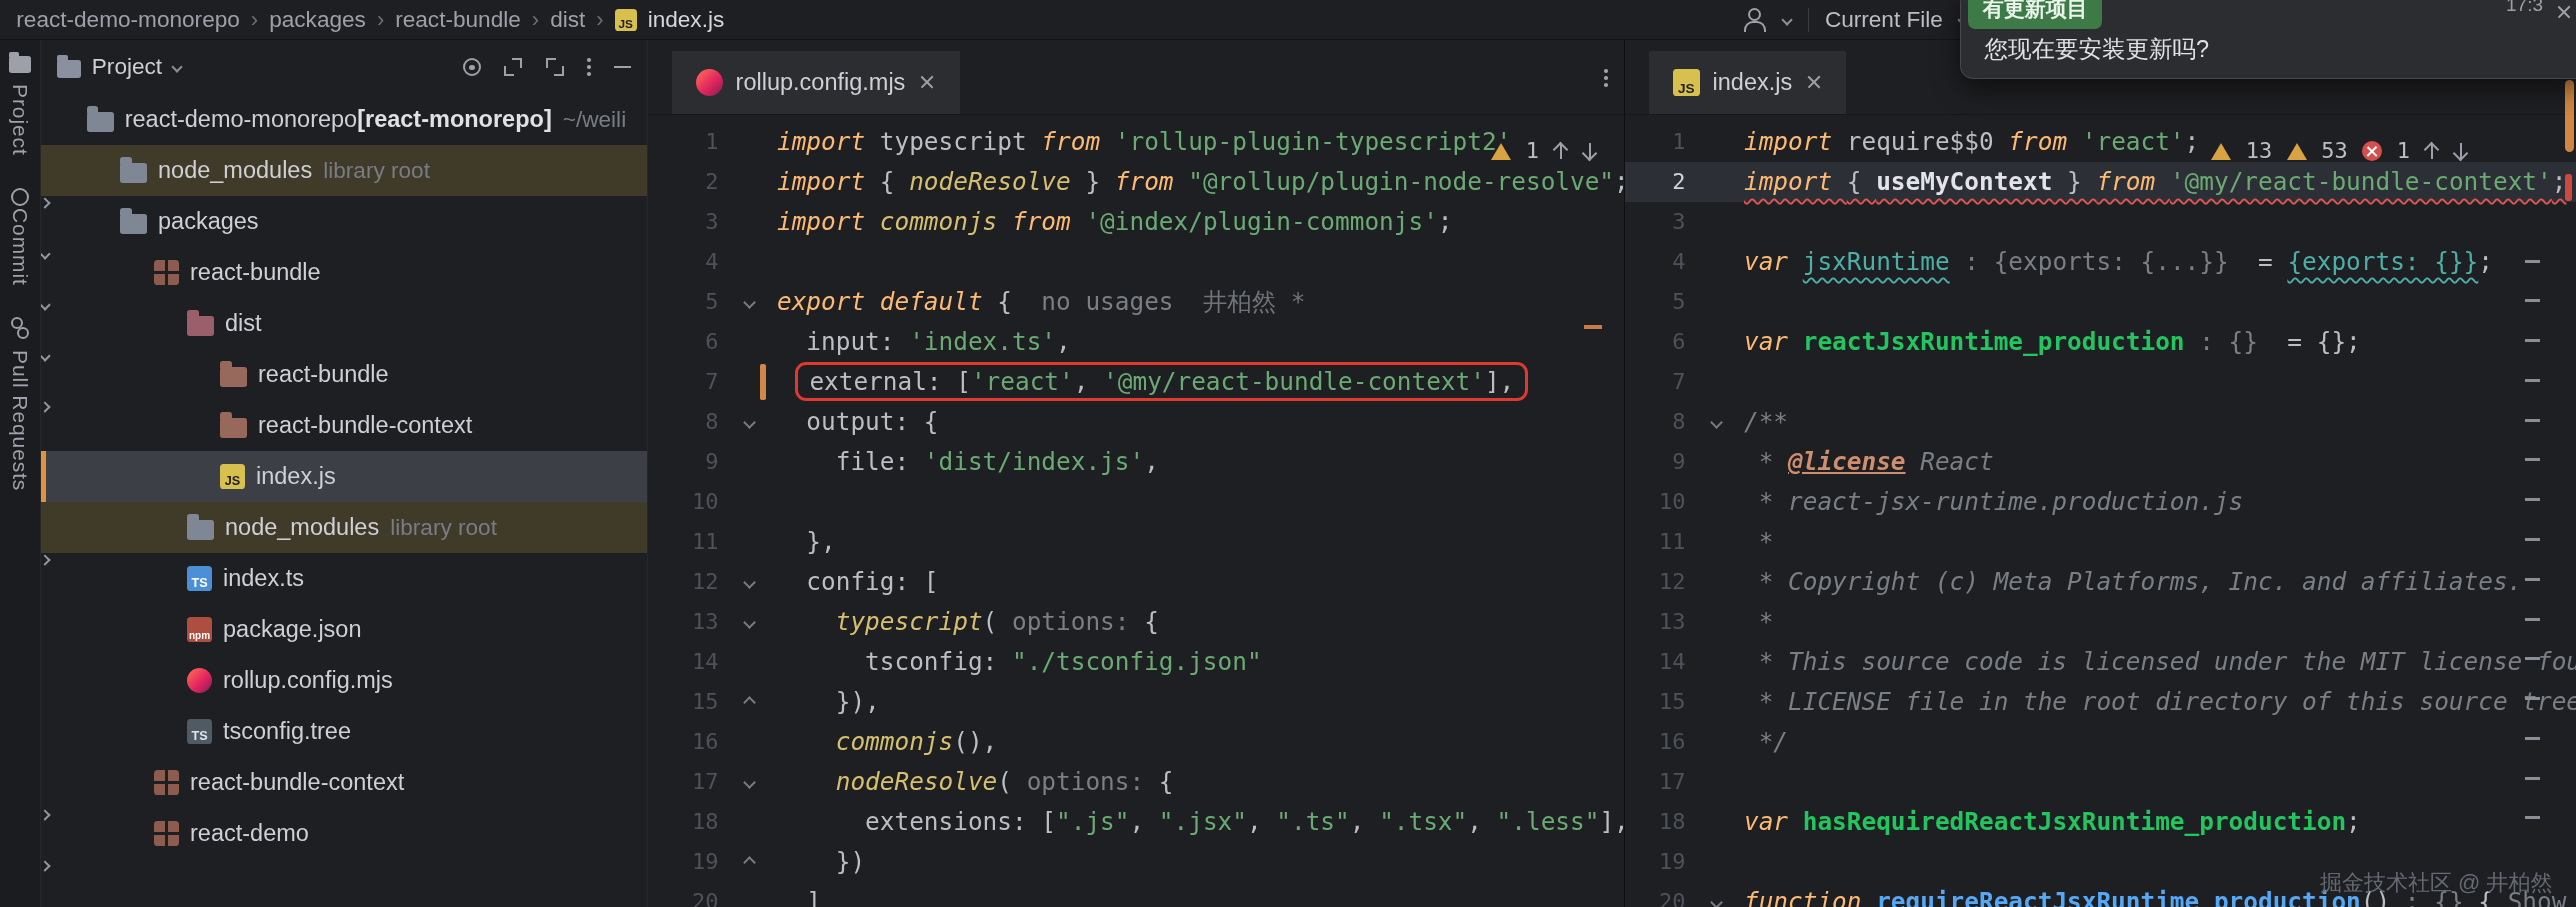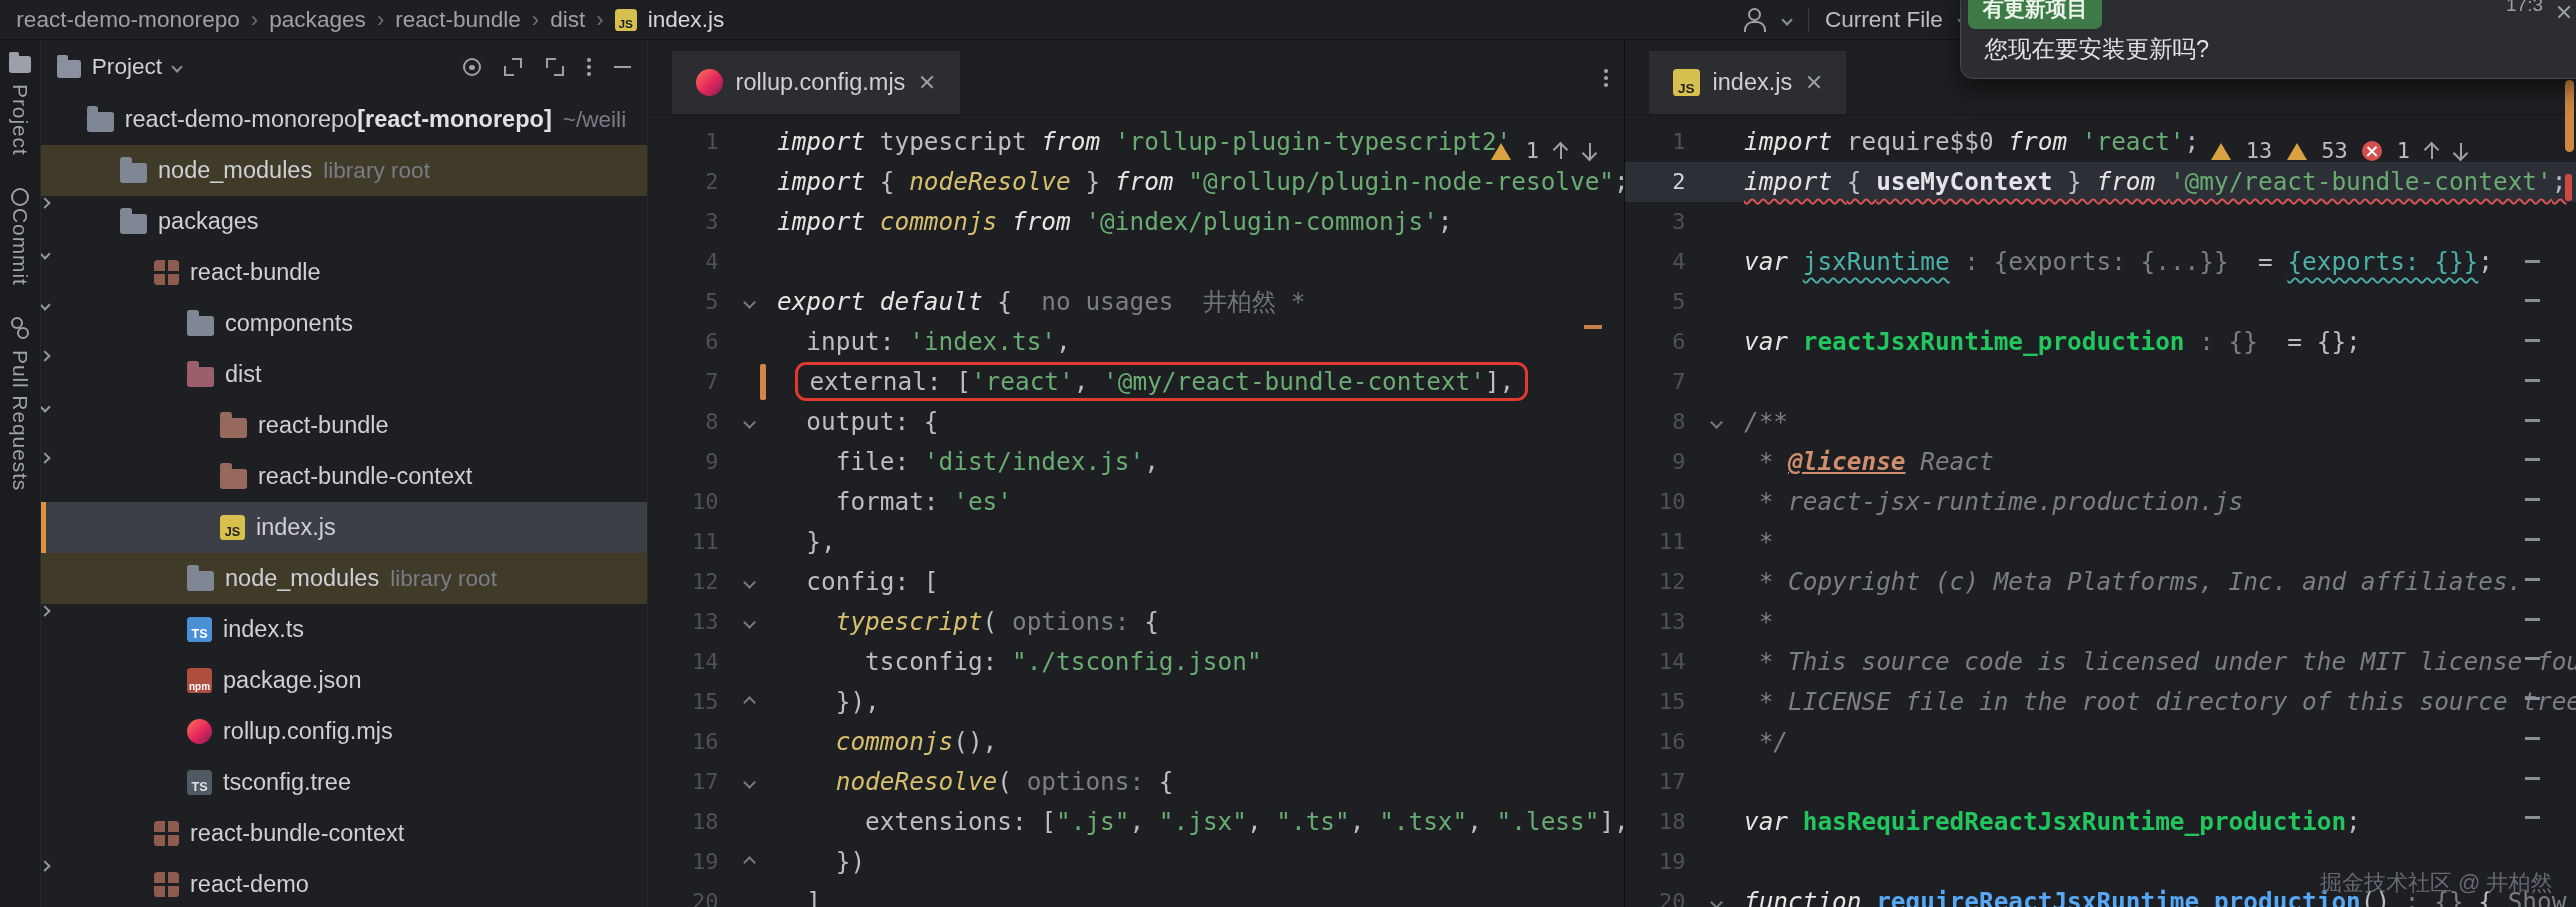--- a/index.html
+++ b/index.html
@@ -112,21 +112,21 @@
     font-family:"DejaVu Sans Mono", monospace; font-size:24.4px; line-height:40px; }
   .crow { display:flex; height:40px; position:relative; white-space:pre; }
   .crow.cur { background:#2c2f35; }
   .gut { flex:none; display:flex; position:relative; }
   .lnum { flex:1; text-align:right; padding-right:14.5px; color:#4d515a; font-size:22px; }
   .crow.cur .lnum { color:#d1d4dc; }
   .fslot { width:33px; display:flex; align-items:center; justify-content:center; }
   .gmark { position:absolute; right:0px; top:1.8px; bottom:1.8px; width:6.3px; background:#d3864a; border-radius:1.8px; }
   .ctext { padding-left:11px; white-space:pre; }
 
-  .tk-kw { color:#e5e5e5; font-style:italic; }
+  .tk-kw { color:#fdba74; font-style:italic; }
   .tk-pl { color:#bcbec4; }
   .tk-st { color:#6aab73; }
   .tk-fn { color:#d6bf6f; font-style:italic; }
   .tk-in { color:#7a7e85; }
   .tk-cm { color:#7a7e85; font-style:italic; }
   .tk-tag { color:#cf8e6d; font-style:italic; font-weight:700; text-decoration:underline; }
   .tk-au { color:#6f737a; }
   .tk-vb { color:#22c55e; font-weight:600; text-decoration:underline wavy #5f6era; text-decoration-color:#636871; text-underline-offset:7.2px; text-decoration-thickness:1.8px; }
   .tk-gl { color:#4db0a8; text-decoration:underline wavy #4db0a8; text-underline-offset:7.2px; text-decoration-thickness:1.8px; }
   .tk-fd { color:#56a8f5; font-weight:600; }
@@ -247,27 +247,20 @@
         </div>
         <div class="trow" style="padding-left: 80px;">
           <span class="chevslot">
             <span class="cv small tree down"></span>
           </span>
           <span class="tic ic-module"></span>
           <span class="tlabel">react-bundle</span>
         </div>
         <div class="trow" style="padding-left: 113px;">
           <span class="chevslot">
-            <span class="cv small tree right"></span>
-          </span>
-          <span class="tic fsh ic-folder"></span>
-          <span class="tlabel">components</span>
-        </div>
-        <div class="trow" style="padding-left: 113px;">
-          <span class="chevslot">
             <span class="cv small tree down"></span>
           </span>
           <span class="tic fsh ic-folder-dist"></span>
           <span class="tlabel">dist</span>
         </div>
         <div class="trow" style="padding-left: 146px;">
           <span class="chevslot">
             <span class="cv small tree right"></span>
           </span>
           <span class="tic fsh ic-folder-pkg"></span>
@@ -355,21 +348,21 @@
         <div class="lmark-orange"></div>
       <div class="crow"><div class="gut" style="width: 118px;"><span class="lnum">1</span><span class="fslot"></span></div><div class="ctext"><span class="tk-kw">import </span><span class="tk-pl">typescript </span><span class="tk-kw">from </span><span class="tk-st">'rollup-plugin-typescript2'</span></div></div>
           <div class="crow"><div class="gut" style="width: 118px;"><span class="lnum">2</span><span class="fslot"></span></div><div class="ctext"><span class="tk-kw">import </span><span class="tk-pl">{ </span><span class="tk-fn">nodeResolve</span><span class="tk-pl"> } </span><span class="tk-kw">from </span><span class="tk-st">"@rollup/plugin-node-resolve"</span><span class="tk-pl">;</span></div></div>
           <div class="crow"><div class="gut" style="width: 118px;"><span class="lnum">3</span><span class="fslot"></span></div><div class="ctext"><span class="tk-kw">import </span><span class="tk-fn">commonjs </span><span class="tk-kw">from </span><span class="tk-st">'@index/plugin-commonjs'</span><span class="tk-pl">;</span></div></div>
           <div class="crow"><div class="gut" style="width: 118px;"><span class="lnum">4</span><span class="fslot"></span></div><div class="ctext"></div></div>
           <div class="crow"><div class="gut" style="width: 118px;"><span class="lnum">5</span><span class="fslot"><span class="cv fold down"></span></span></div><div class="ctext"><span class="tk-kw">export default </span><span class="tk-pl">{  </span><span class="tk-in">no usages</span><span class="tk-au">  井柏然 *</span></div></div>
           <div class="crow"><div class="gut" style="width: 118px;"><span class="lnum">6</span><span class="fslot"></span></div><div class="ctext"><span class="tk-pl">  input: </span><span class="tk-st">'index.ts'</span><span class="tk-pl">,</span></div></div>
           <div class="crow"><div class="gut" style="width: 118px;"><span class="lnum">7</span><span class="fslot"></span><span class="gmark"></span></div><div class="ctext"><span class="tk-pl">  </span><span class="red-box"><span class="tk-pl">external: [</span><span class="tk-st">'react'</span><span class="tk-pl">, </span><span class="tk-st">'@my/react-bundle-context'</span><span class="tk-pl">],</span></span></div></div>
           <div class="crow"><div class="gut" style="width: 118px;"><span class="lnum">8</span><span class="fslot"><span class="cv fold down"></span></span></div><div class="ctext"><span class="tk-pl">  output: {</span></div></div>
           <div class="crow"><div class="gut" style="width: 118px;"><span class="lnum">9</span><span class="fslot"></span></div><div class="ctext"><span class="tk-pl">    file: </span><span class="tk-st">'dist/index.js'</span><span class="tk-pl">,</span></div></div>
-          <div class="crow"><div class="gut" style="width: 118px;"><span class="lnum">10</span><span class="fslot"></span></div><div class="ctext"><span class="tk-pl">    format: </span><span class="tk-st">'es'</span></div></div>
+          <div class="crow"><div class="gut" style="width: 118px;"><span class="lnum">10</span><span class="fslot"></span></div></div>
           <div class="crow"><div class="gut" style="width: 118px;"><span class="lnum">11</span><span class="fslot"></span></div><div class="ctext"><span class="tk-pl">  },</span></div></div>
           <div class="crow"><div class="gut" style="width: 118px;"><span class="lnum">12</span><span class="fslot"><span class="cv fold down"></span></span></div><div class="ctext"><span class="tk-pl">  config: [</span></div></div>
           <div class="crow"><div class="gut" style="width: 118px;"><span class="lnum">13</span><span class="fslot"><span class="cv fold down"></span></span></div><div class="ctext"><span class="tk-pl">    </span><span class="tk-fn">typescript</span><span class="tk-pl">(</span><span class="tk-in"> options:</span><span class="tk-pl"> {</span></div></div>
           <div class="crow"><div class="gut" style="width: 118px;"><span class="lnum">14</span><span class="fslot"></span></div><div class="ctext"><span class="tk-pl">      tsconfig: </span><span class="tk-st">"./tsconfig.json"</span></div></div>
           <div class="crow"><div class="gut" style="width: 118px;"><span class="lnum">15</span><span class="fslot"><span class="cv fold up"></span></span></div><div class="ctext"><span class="tk-pl">    }),</span></div></div>
           <div class="crow"><div class="gut" style="width: 118px;"><span class="lnum">16</span><span class="fslot"></span></div><div class="ctext"><span class="tk-pl">    </span><span class="tk-fn">commonjs</span><span class="tk-pl">(),</span></div></div>
           <div class="crow"><div class="gut" style="width: 118px;"><span class="lnum">17</span><span class="fslot"><span class="cv fold down"></span></span></div><div class="ctext"><span class="tk-pl">    </span><span class="tk-fn">nodeResolve</span><span class="tk-pl">(</span><span class="tk-in"> options:</span><span class="tk-pl"> {</span></div></div>
           <div class="crow"><div class="gut" style="width: 118px;"><span class="lnum">18</span><span class="fslot"></span></div><div class="ctext"><span class="tk-pl">      extensions: [</span><span class="tk-st">".js"</span><span class="tk-pl">, </span><span class="tk-st">".jsx"</span><span class="tk-pl">, </span><span class="tk-st">".ts"</span><span class="tk-pl">, </span><span class="tk-st">".tsx"</span><span class="tk-pl">, </span><span class="tk-st">".less"</span><span class="tk-pl">], </span></div></div>
           <div class="crow"><div class="gut" style="width: 118px;"><span class="lnum">19</span><span class="fslot"><span class="cv fold up"></span></span></div><div class="ctext"><span class="tk-pl">    })</span></div></div>
           <div class="crow"><div class="gut" style="width: 118px;"><span class="lnum">20</span><span class="fslot"></span></div><div class="ctext"><span class="tk-pl">  ]</span></div></div>

